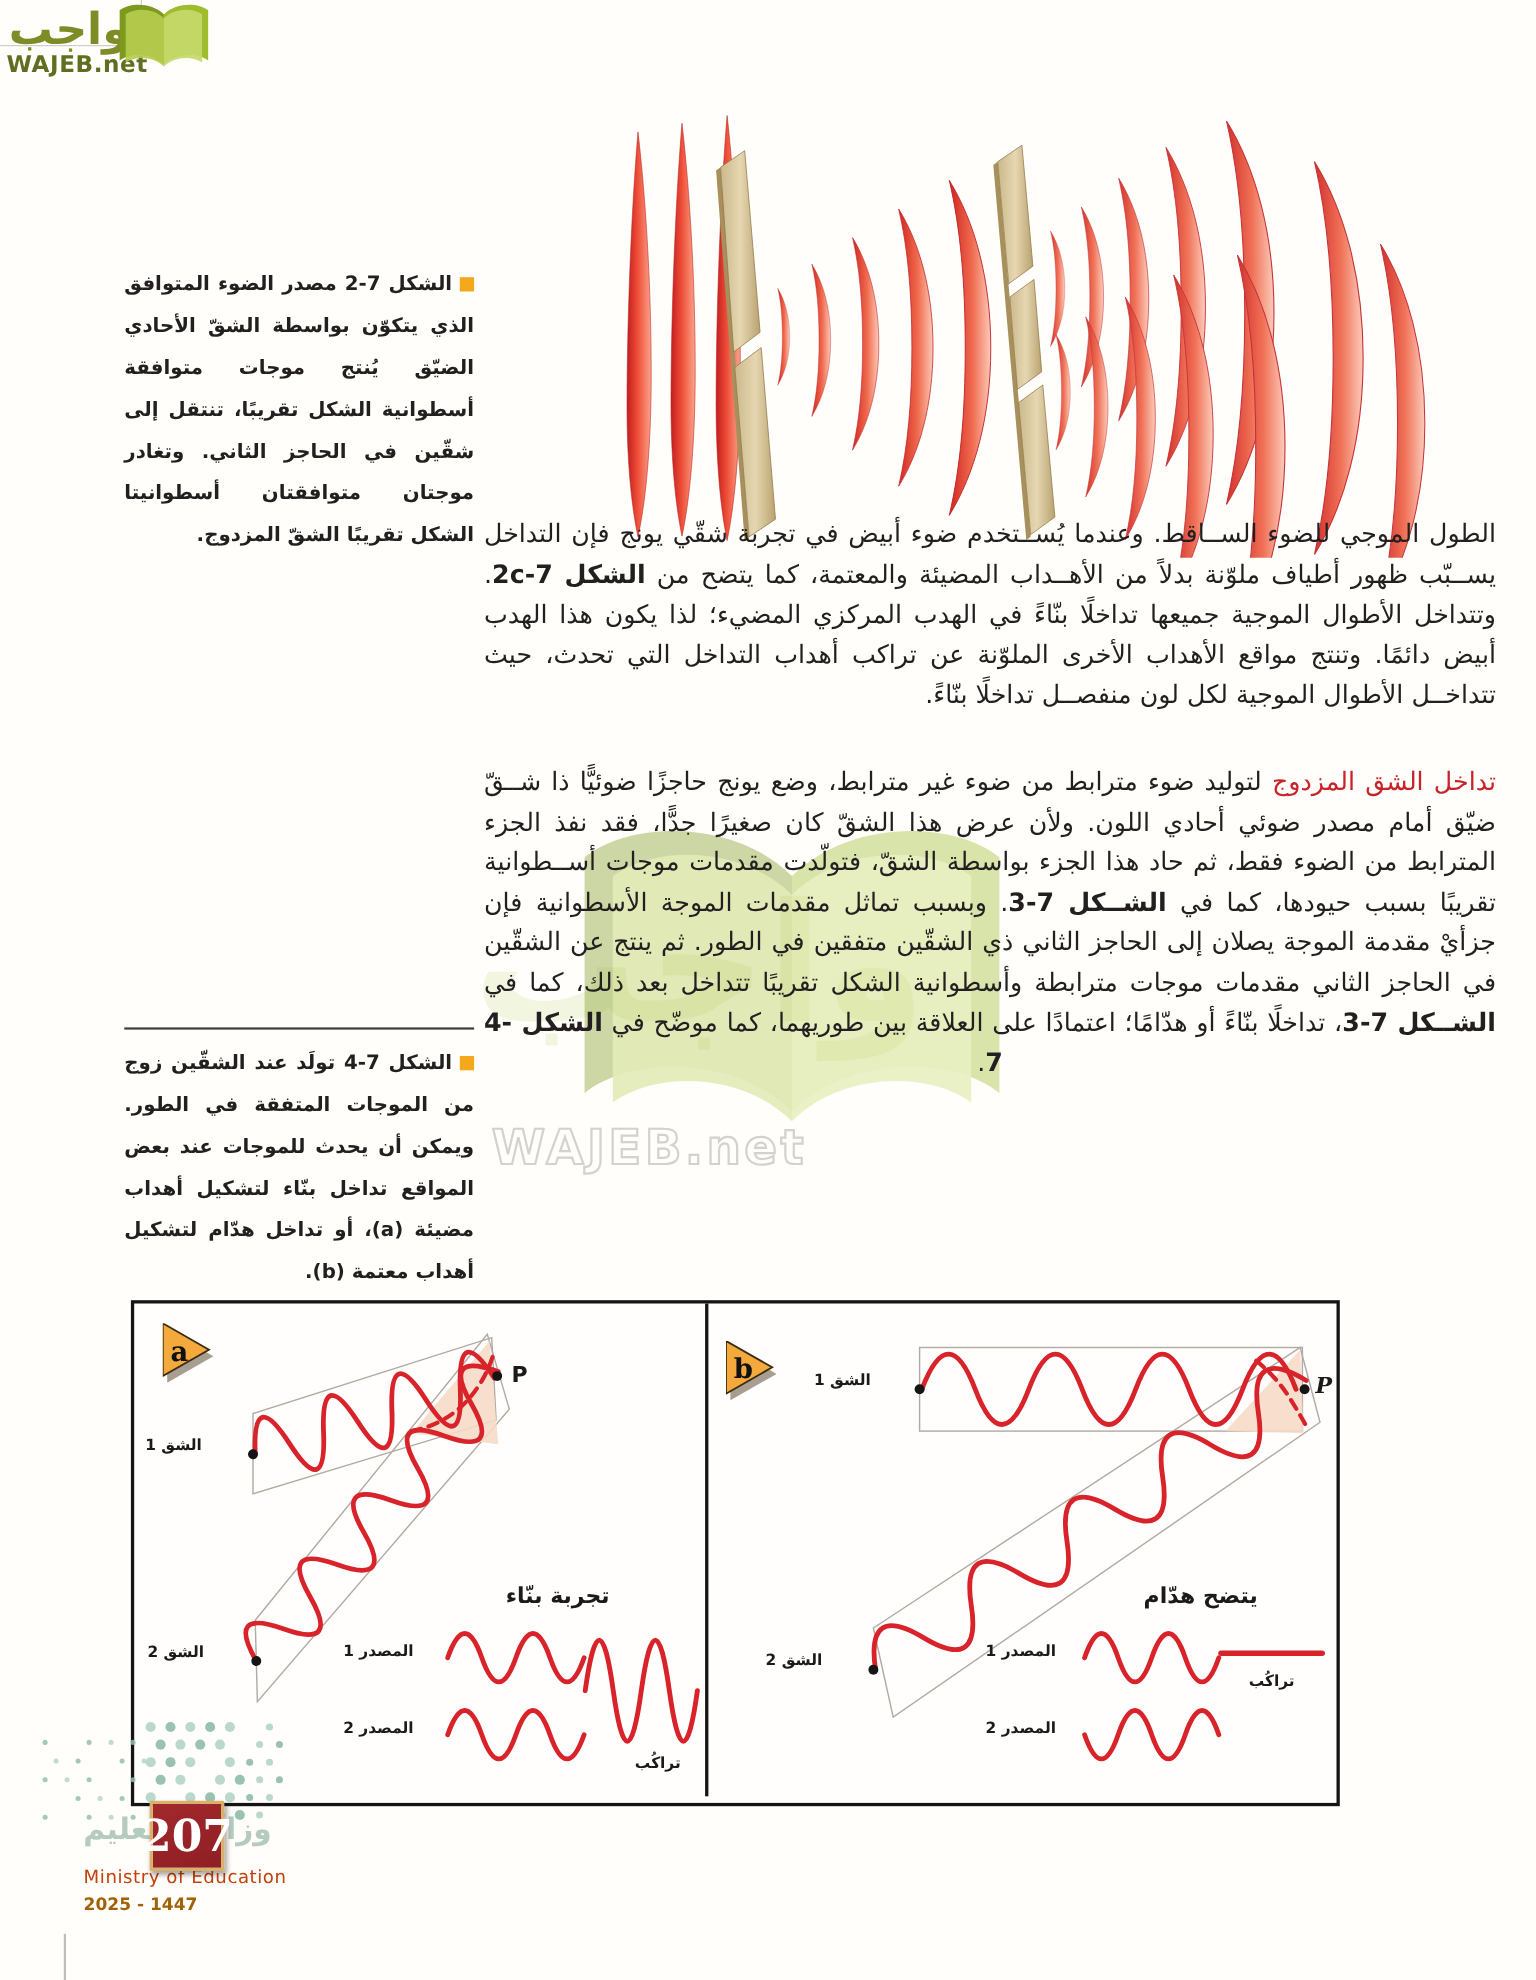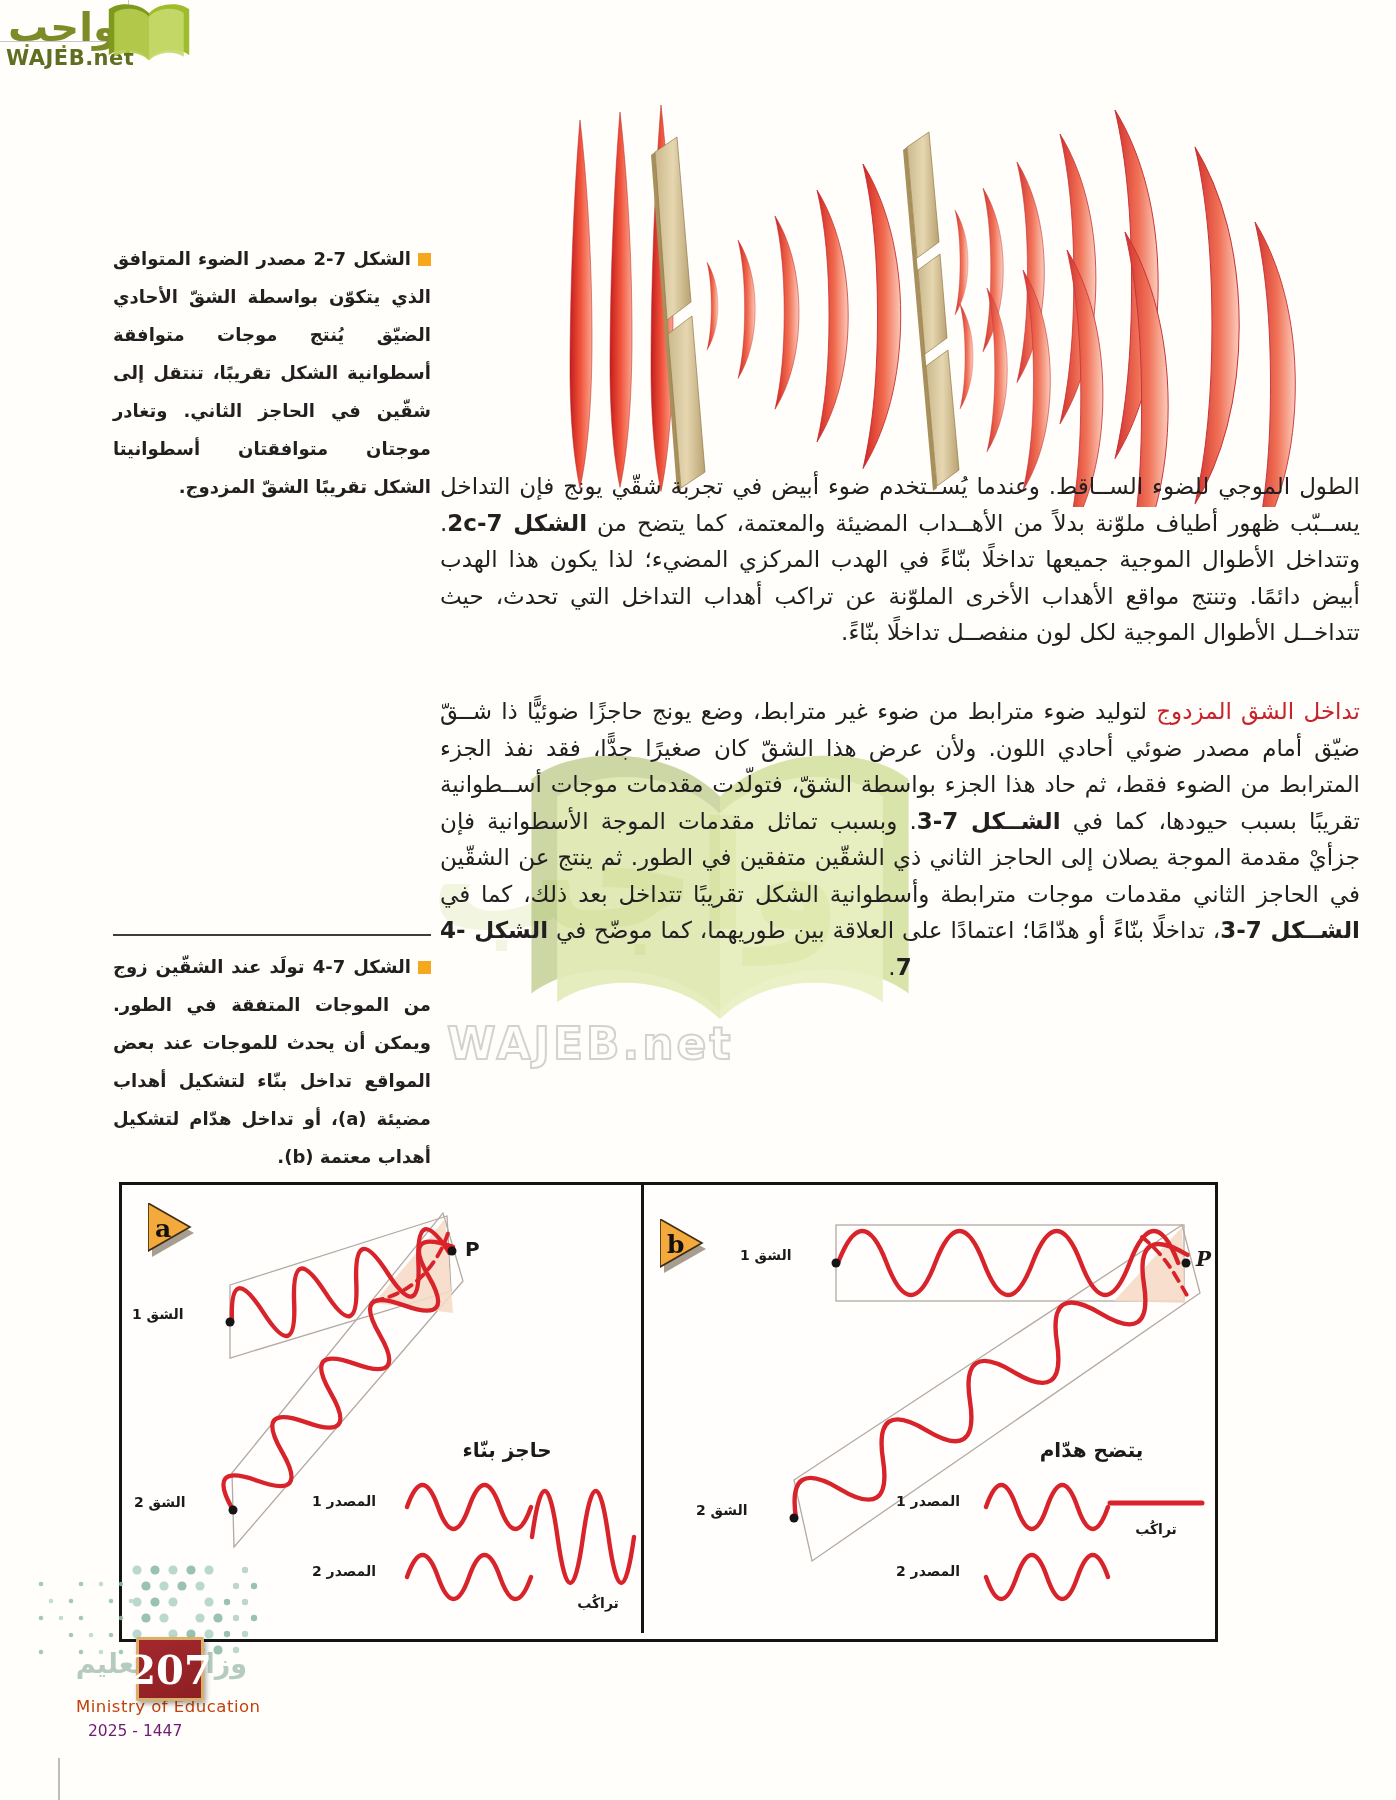--- a/index.html
+++ b/index.html
@@ -34,21 +34,21 @@
   .fig-label{position:absolute;direction:rtl;font-size:14px;font-weight:700;color:#1c1a19;white-space:nowrap;}
   .fig-heading{font-size:20px;text-align:center;}
   .p-label{font-size:20px;font-weight:700;direction:ltr;}
   .p-italic{font-family:"DejaVu Serif",serif;font-style:italic;}
   .badge{width:46px;height:54px;}
   .badge-letter{position:absolute;left:7px;top:11px;font-family:"DejaVu Serif",serif;font-weight:bold;font-size:25px;color:#111;}
   
   .page-badge{left:136px;top:1637px;width:62px;height:58px;background:linear-gradient(160deg,#a3282c,var(--page_badge_red,#8e1f24));border:3px solid #d9b06a;border-radius:2px;box-shadow:2px 3px 5px rgba(0,0,0,.35);display:flex;align-items:center;justify-content:center;color:#fff;font-family:"DejaVu Serif",serif;font-weight:bold;font-size:40px;z-index:6;}
   .moe-ar{left:75px;top:1648px;width:172px;font-size:27px;font-weight:bold;color:#b5cbbf;direction:rtl;z-index:4;}
   .moe-en{left:76px;top:1697px;width:260px;font-size:16.5px;color:#c2410c;letter-spacing:.5px;z-index:4;}
-  .moe-years{left:88px;top:1722px;width:160px;font-size:15.5px;color:#701a75;z-index:4;}
+  .moe-years{left:76px;top:1722px;width:160px;font-size:15.5px;color:#a16207;z-index:4;font-weight:bold;}
   
   .wm-book{left:505px;top:745px;opacity:.38;z-index:1;}
   .wm-ar{left:430px;top:790px;font-size:150px;font-weight:bold;color:#dfe9bb;opacity:.4;z-index:0;}
   .wm-net{left:447px;top:1018px;font-size:44px;font-weight:bold;letter-spacing:3px;color:transparent;-webkit-text-stroke:2px #cbcbcb;opacity:.85;z-index:1;}
 </style>
 </head>
 <body>
 
 <svg width="0" height="0" style="position:absolute">
   <defs>
@@ -181,21 +181,21 @@
       <div class="abs badge" style="left:26px;top:18px;">
         <svg width="46" height="54" viewBox="0 0 46 54">
           <polygon points="4,6 46,30 4,54" fill="rgba(60,40,10,.45)"></polygon>
           <polygon points="0,0 42,24 0,48" fill="var(--badge_orange,#f3a93b)" stroke="#3a2c10" stroke-width="1.6"></polygon>
         </svg>
         <span class="badge-letter">a</span>
       </div>
       <div class="fig-label" style="left:10px;top:121px;width:90px;text-align:left;">الشق 1</div>
       <div class="fig-label" style="left:12px;top:309px;width:90px;text-align:left;">الشق 2</div>
       <div class="fig-label p-label" style="left:343px;top:52px;">P</div>
-      <div class="fig-label fig-heading" style="left:325px;top:253px;width:120px;">حاجز بنّاء</div>
+      <div class="fig-label fig-heading" style="left:325px;top:253px;width:120px;">تجربة بنّاء</div>
       <div class="fig-label" style="left:190px;top:308px;width:80px;text-align:left;">المصدر 1</div>
       <div class="fig-label" style="left:190px;top:378px;width:80px;text-align:left;">المصدر 2</div>
       <div class="fig-label" style="left:436px;top:410px;width:80px;text-align:center;">تراكُب</div>
     </div>
 
     <div class="abs panel" style="left:522px;width:569px;">
       <svg class="panel-svg" width="569" height="448" viewBox="0 0 569 448">
         <rect class="ch" x="192" y="40" width="348" height="76"></rect>
         <polygon class="ch" points="150,295 538,40 556,108 168,376"></polygon>
         <polygon class="pink" points="538,42 470,116 541,118"></polygon>

